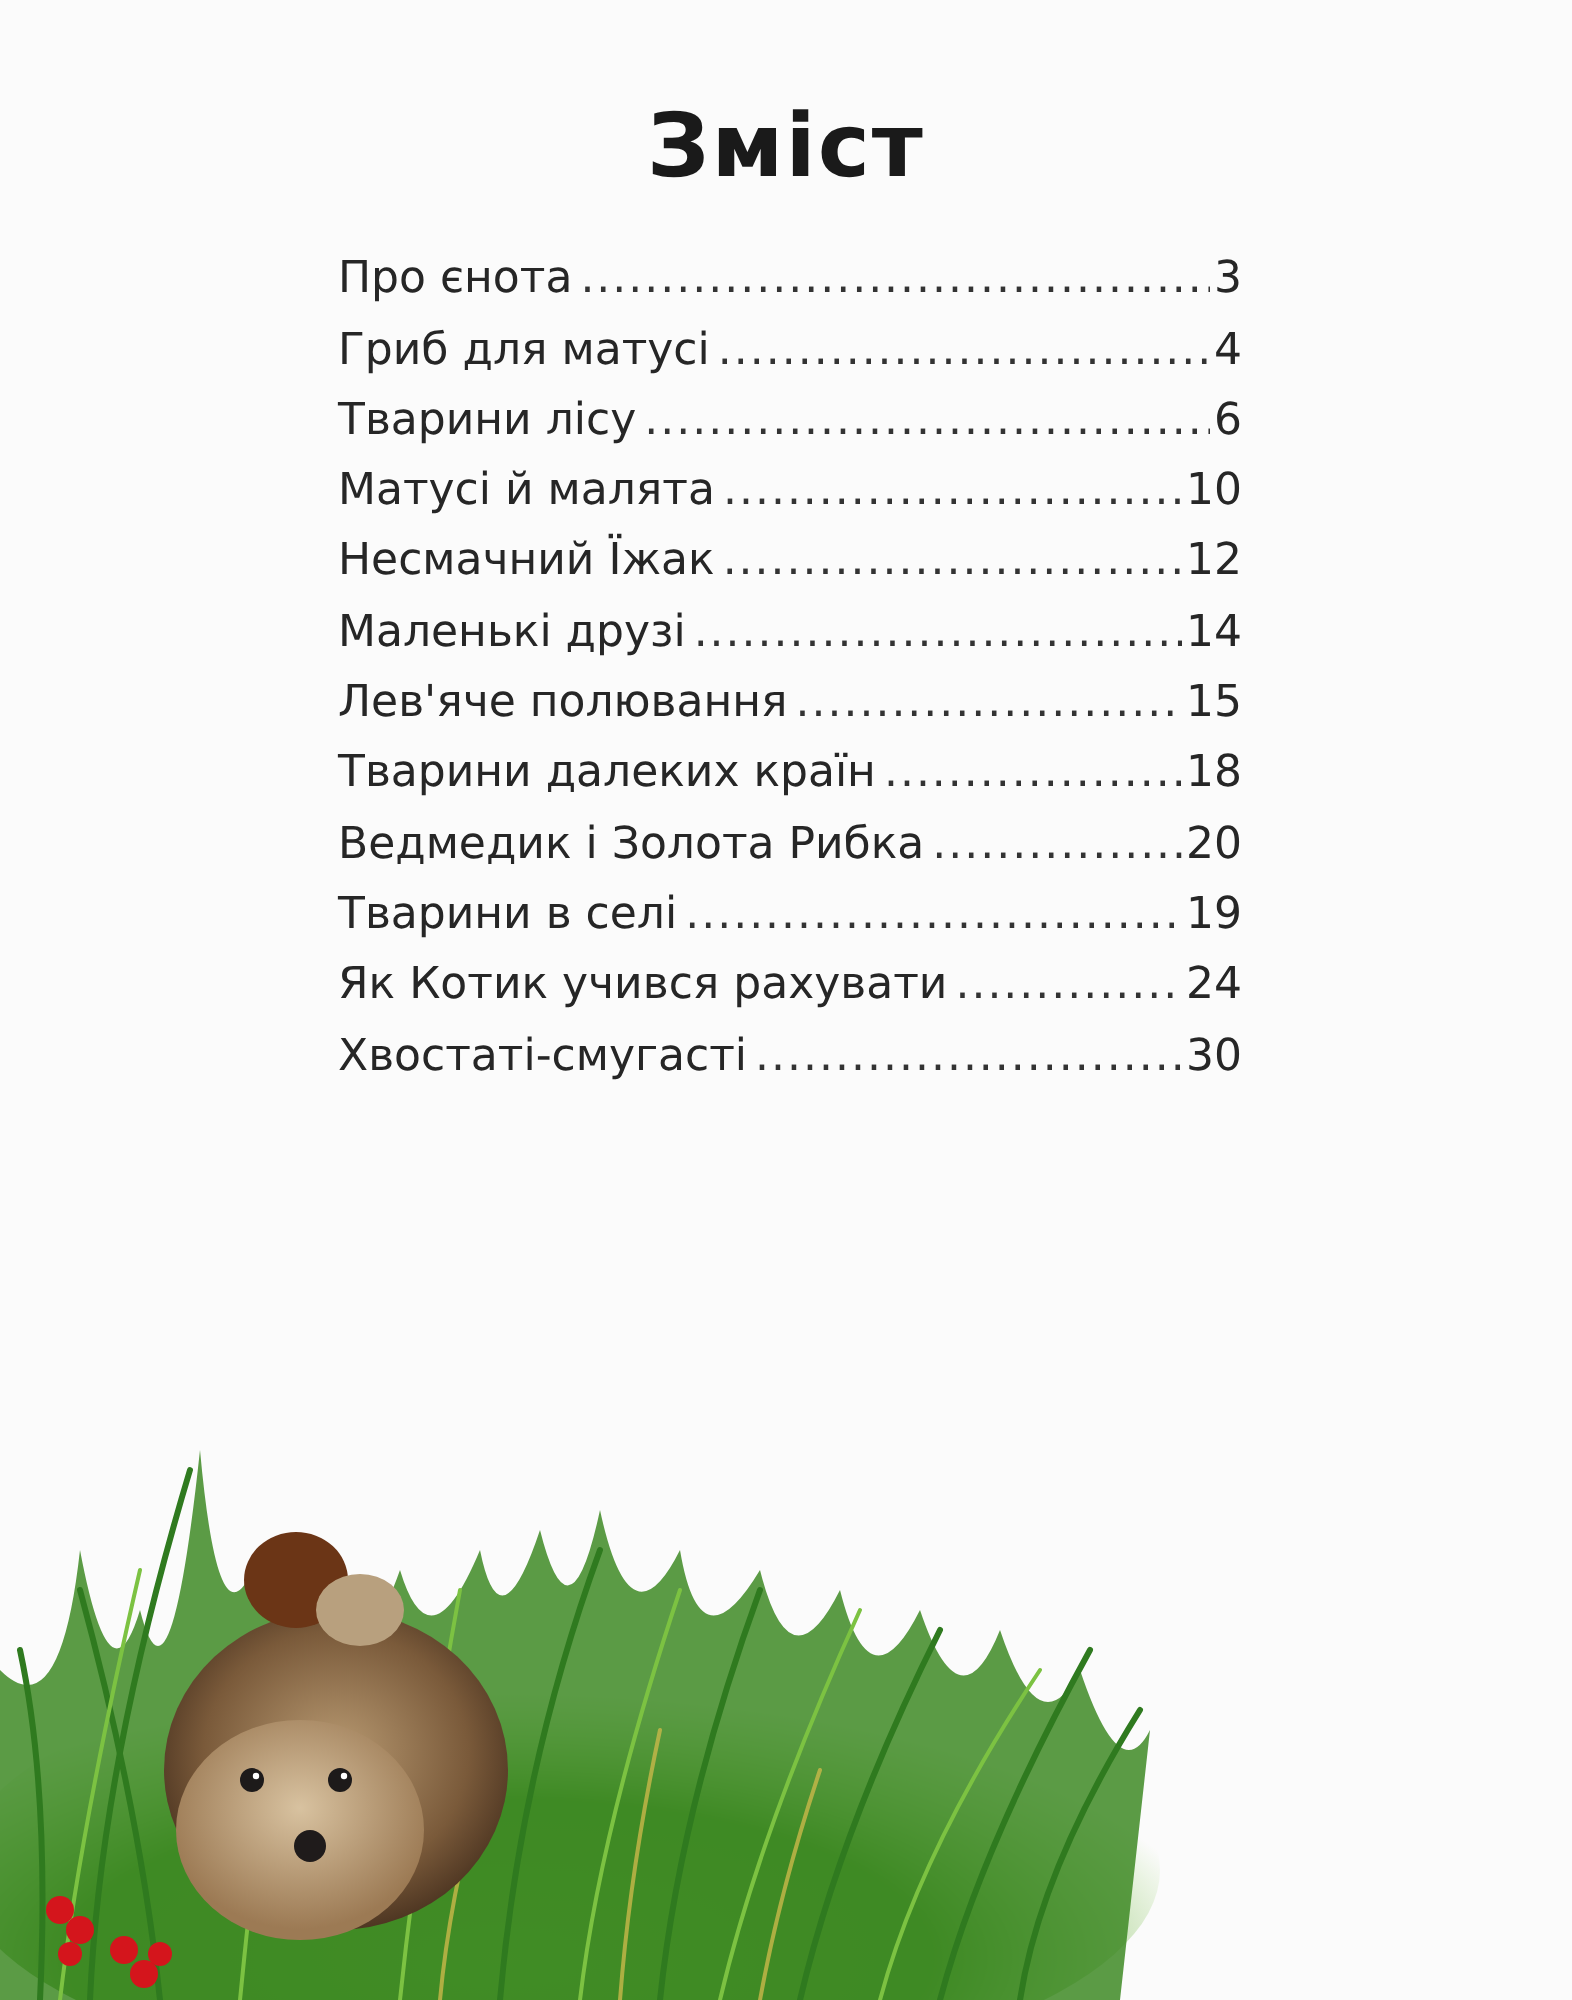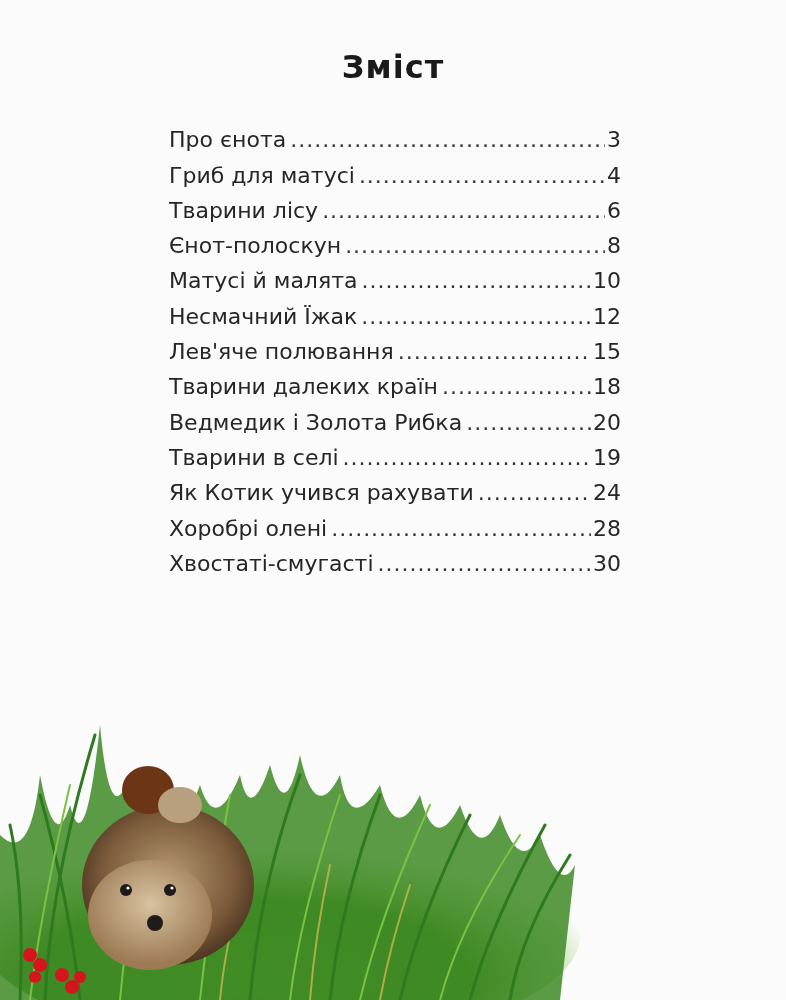--- a/index.html
+++ b/index.html
@@ -8,21 +8,21 @@
     background: #fbfbfb;
     position: relative;
     font-family: "DejaVu Sans", sans-serif;
     color: #222;
   }
   .title {
     position: absolute; left: 0; top: 48px; width: 786px;
     text-align: center;
     font-family: "DejaVu Sans", sans-serif;
     font-weight: bold;
-    font-size: 32px;
+    font-size: 44px;
     letter-spacing: 1px;
     color: #1a1a1a;
   }
   .toc {
     position: absolute; left: 169px; top: 122px; width: 452px;
     list-style: none; margin: 0; padding: 0;
   }
   .toc li {
     display: flex; align-items: flex-end;
     height: 35.3px;
@@ -60,33 +60,33 @@
       <span class="label">Гриб для матусі</span>
       <span class="dots"></span>
       <span class="page">4</span>
     </li>
   <li>
       <span class="label">Тварини лісу</span>
       <span class="dots"></span>
       <span class="page">6</span>
     </li>
   <li>
-      <span class="label">Єнот-полоскун</span>
-      <span class="dots"></span>
-      <span class="page">8</span>
-    </li>
-  <li>
       <span class="label">Матусі й малята</span>
       <span class="dots"></span>
       <span class="page">10</span>
     </li>
   <li>
       <span class="label">Несмачний Їжак</span>
       <span class="dots"></span>
       <span class="page">12</span>
+    </li>
+  <li>
+      <span class="label">Маленькі друзі</span>
+      <span class="dots"></span>
+      <span class="page">14</span>
     </li>
   <li>
       <span class="label">Лев'яче полювання</span>
       <span class="dots"></span>
       <span class="page">15</span>
     </li>
   <li>
       <span class="label">Тварини далеких країн</span>
       <span class="dots"></span>
       <span class="page">18</span>
@@ -98,25 +98,20 @@
     </li>
   <li>
       <span class="label">Тварини в селі</span>
       <span class="dots"></span>
       <span class="page">19</span>
     </li>
   <li>
       <span class="label">Як Котик учився рахувати</span>
       <span class="dots"></span>
       <span class="page">24</span>
-    </li>
-  <li>
-      <span class="label">Хоробрі олені</span>
-      <span class="dots"></span>
-      <span class="page">28</span>
     </li>
   <li>
       <span class="label">Хвостаті-смугасті</span>
       <span class="dots"></span>
       <span class="page">30</span>
     </li>
 </ul>
 
 <svg class="illustration" viewBox="0 0 600 285" xmlns="http://www.w3.org/2000/svg">
   <defs>

